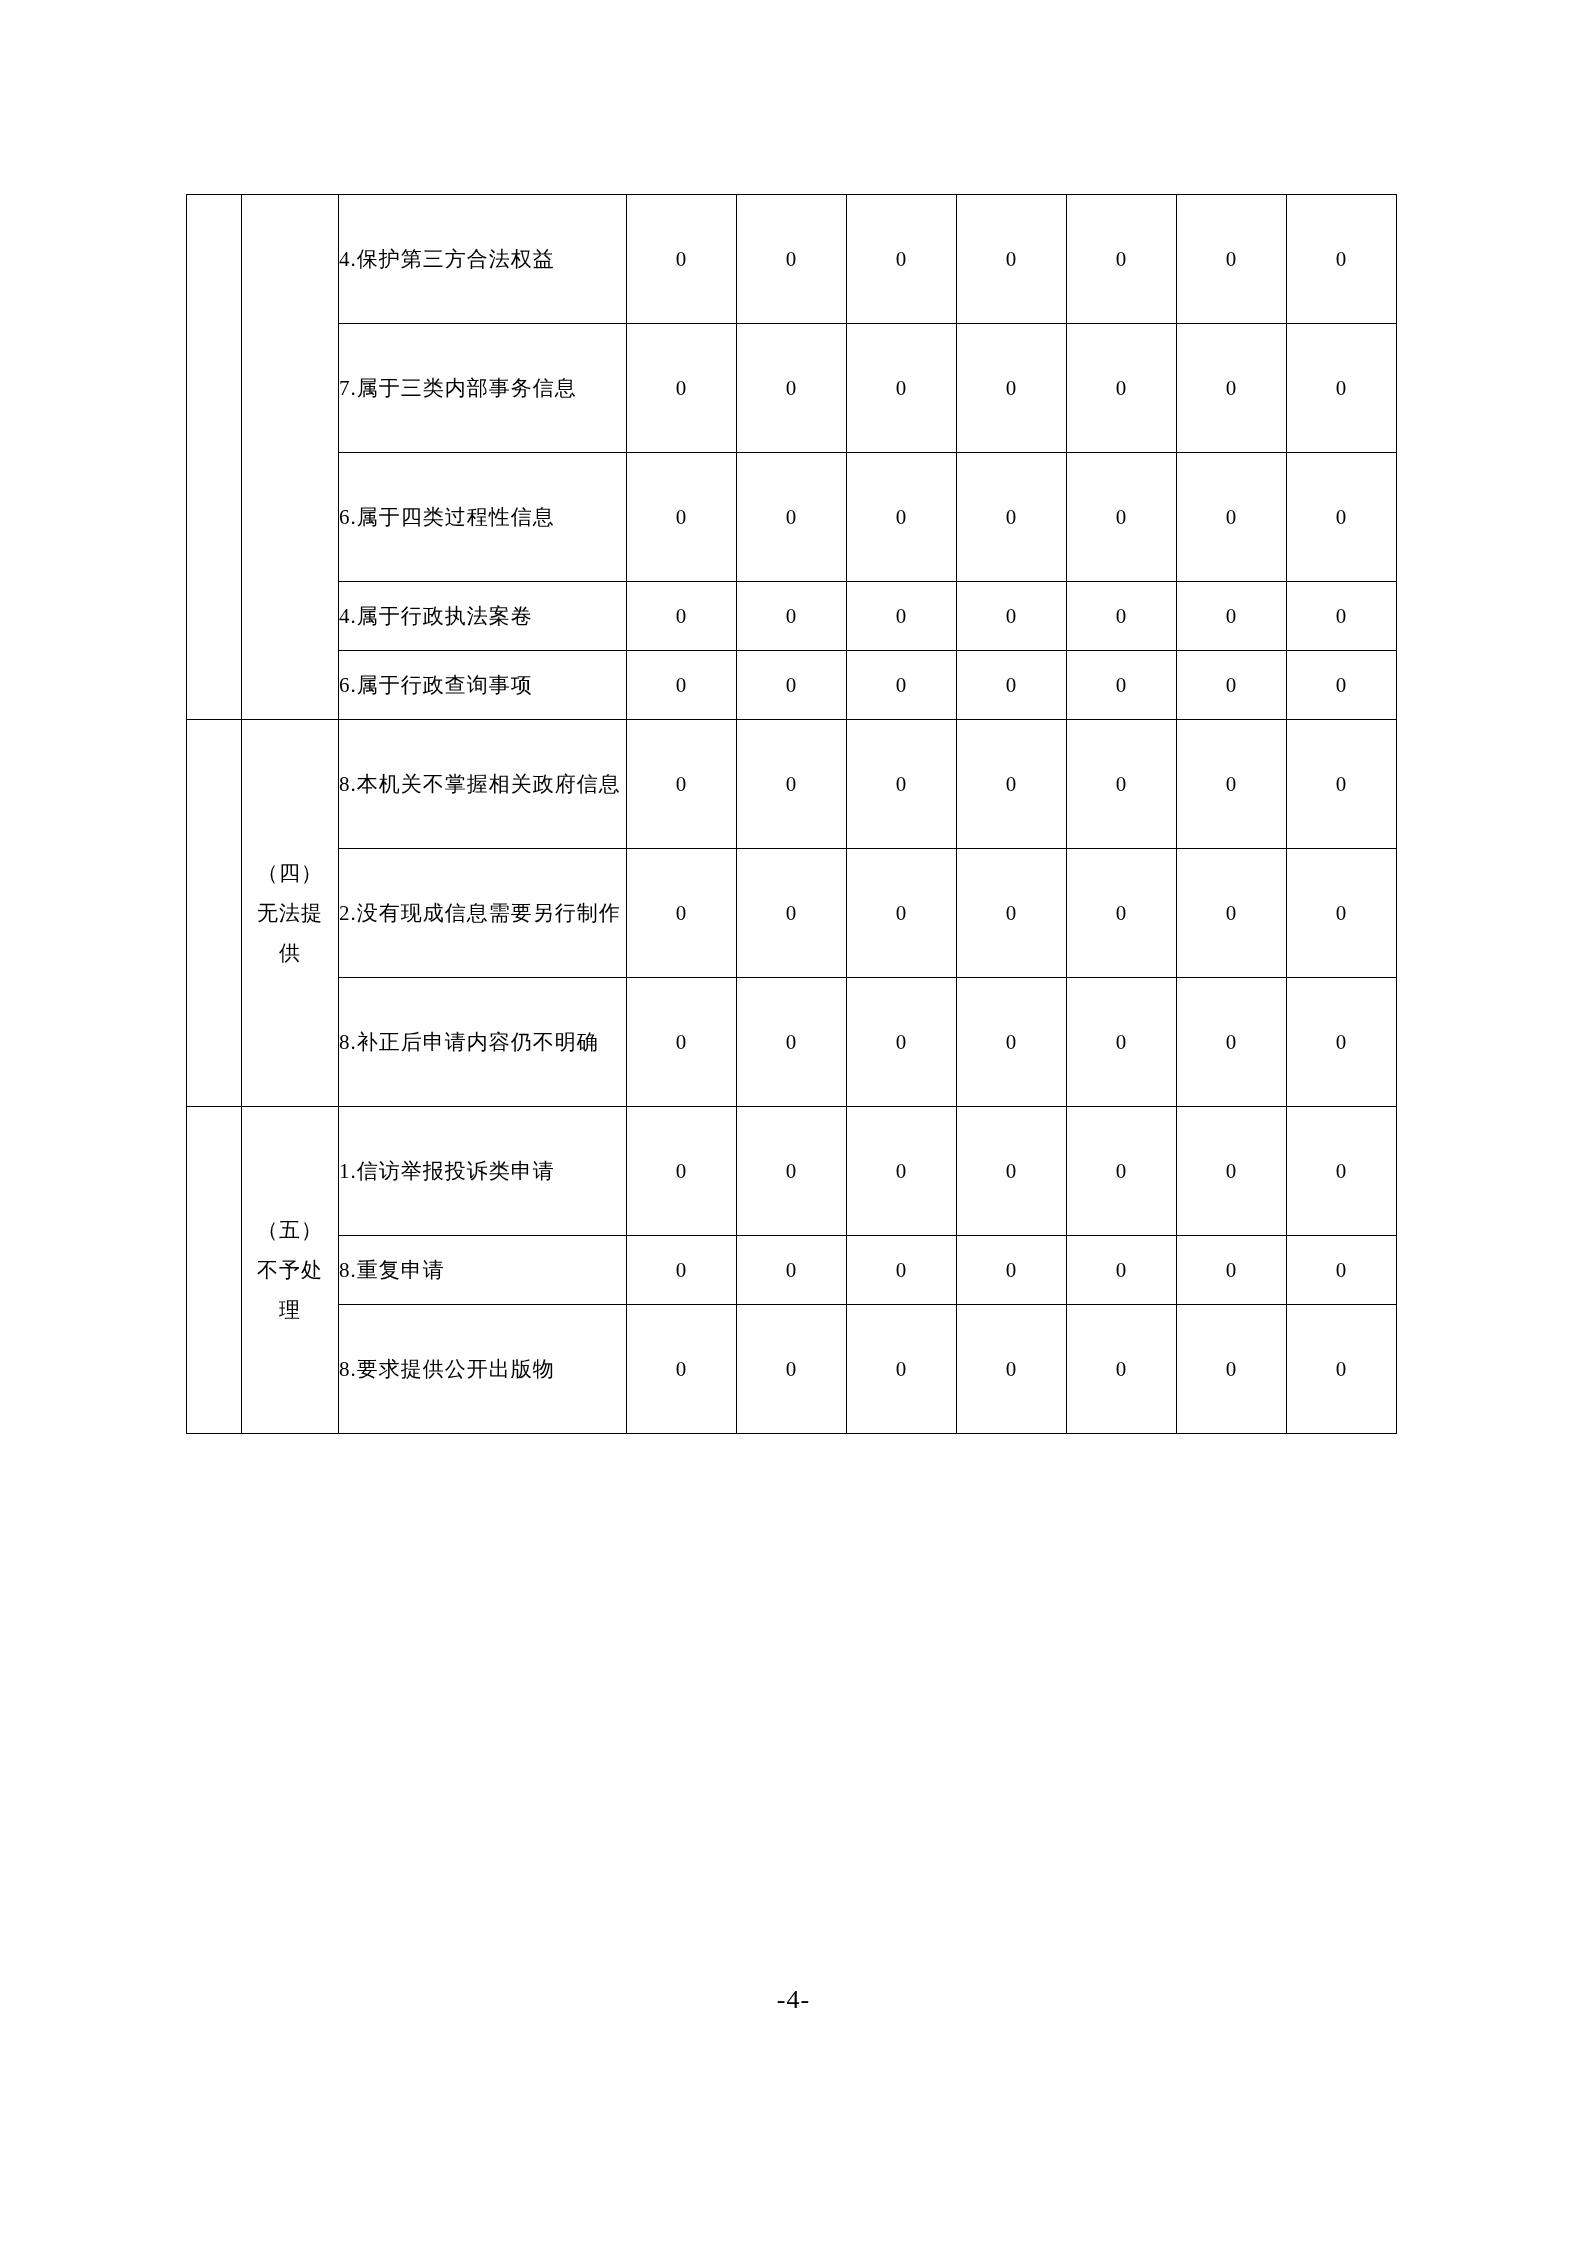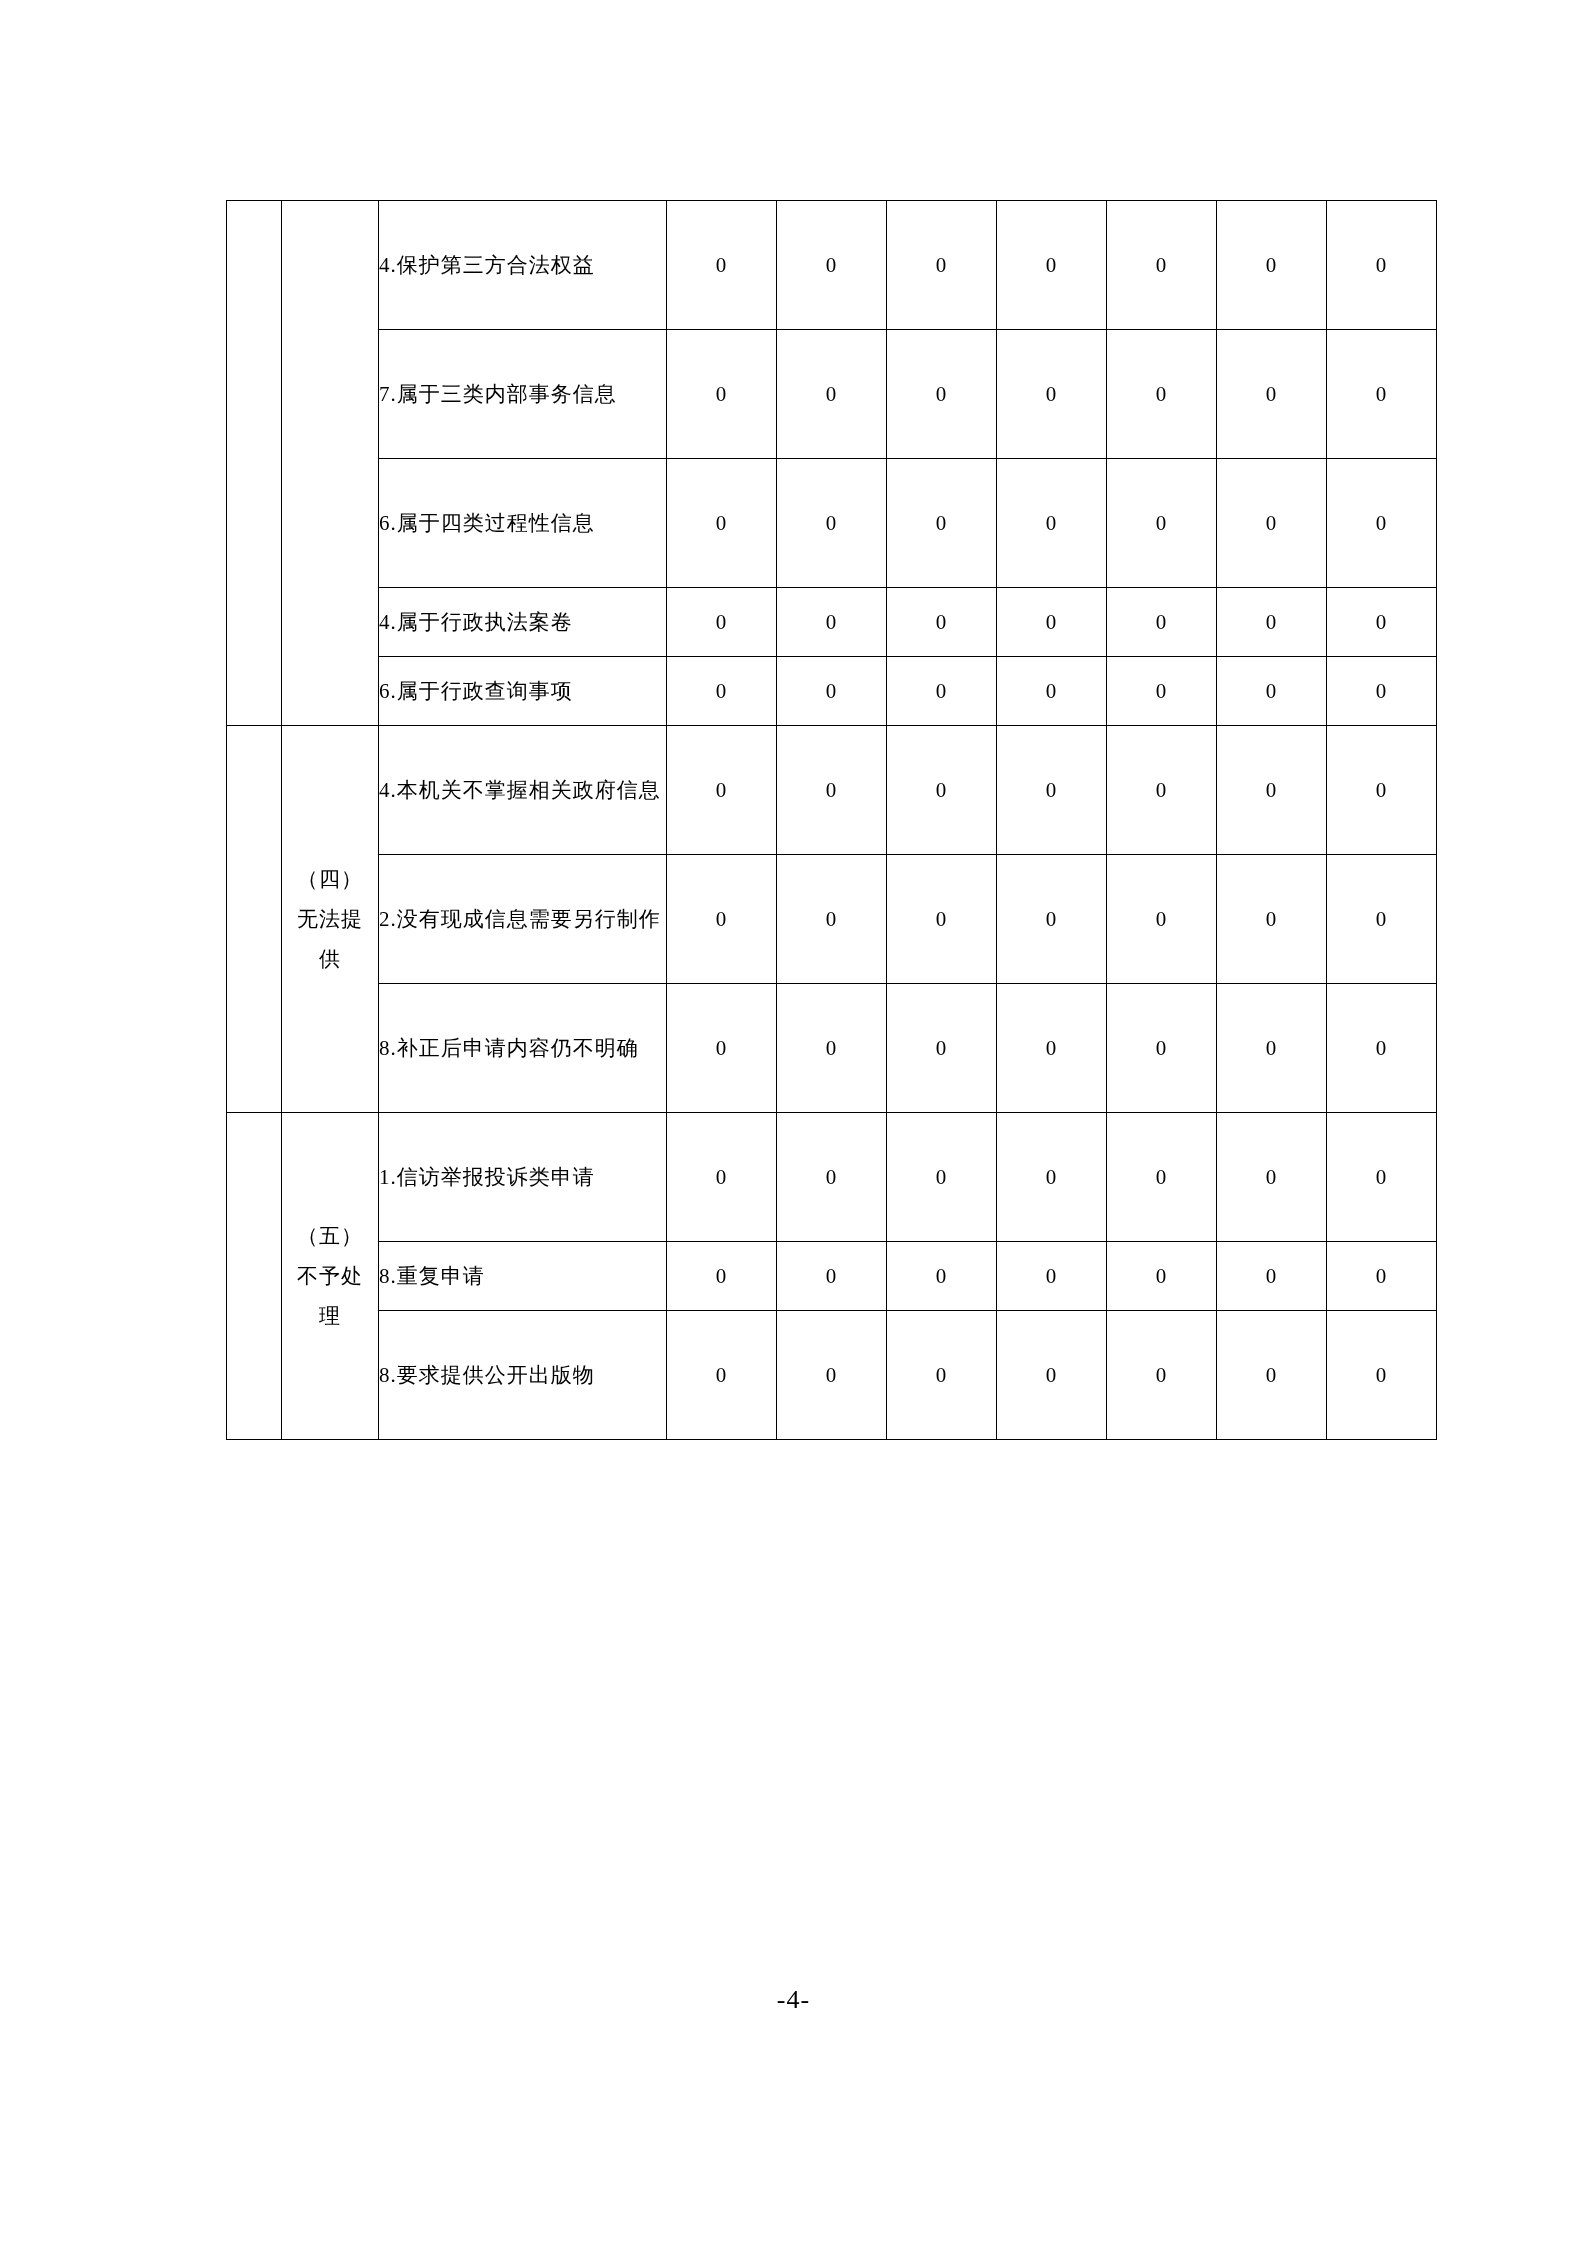--- a/index.html
+++ b/index.html
@@ -18,25 +18,24 @@
   .page {
     position: absolute;
     left: 0;
     top: 0;
     width: 1587px;
     height: 2245px;
   }
   .doc-table {
     position: absolute;
     left: 186px;
-    top: 200px;
+    top: 194px;
     width: 1168px;
     border-collapse: collapse;
     table-layout: fixed;
-    margin-left: 40px;
   }
   .doc-table td {
     border: 1px solid #000000;
     padding: 0;
     vertical-align: middle;
     font-size: 21px;
     line-height: 40px;
     letter-spacing: 1px;
   }
   .col-a { width: 55px; }
@@ -160,21 +159,21 @@
 
       <tr>
         <td class="spacer-left" rowspan="3"></td>
         <td class="cat-cell" rowspan="3">
           <span class="cat-inner">
             <span class="l1">（四）</span>
             <span class="l1">无法提</span>
             <span class="l1">供</span>
           </span>
         </td>
-        <td class="label-cell">4.本机关不掌握相关政府信息</td>
+        <td class="label-cell">8.本机关不掌握相关政府信息</td>
         <td class="num-cell" style="height:128px">0</td>
         <td class="num-cell">0</td>
         <td class="num-cell">0</td>
         <td class="num-cell">0</td>
         <td class="num-cell">0</td>
         <td class="num-cell">0</td>
         <td class="num-cell">0</td>
       </tr>
       <tr>
         <td class="label-cell">2.没有现成信息需要另行制作</td>

